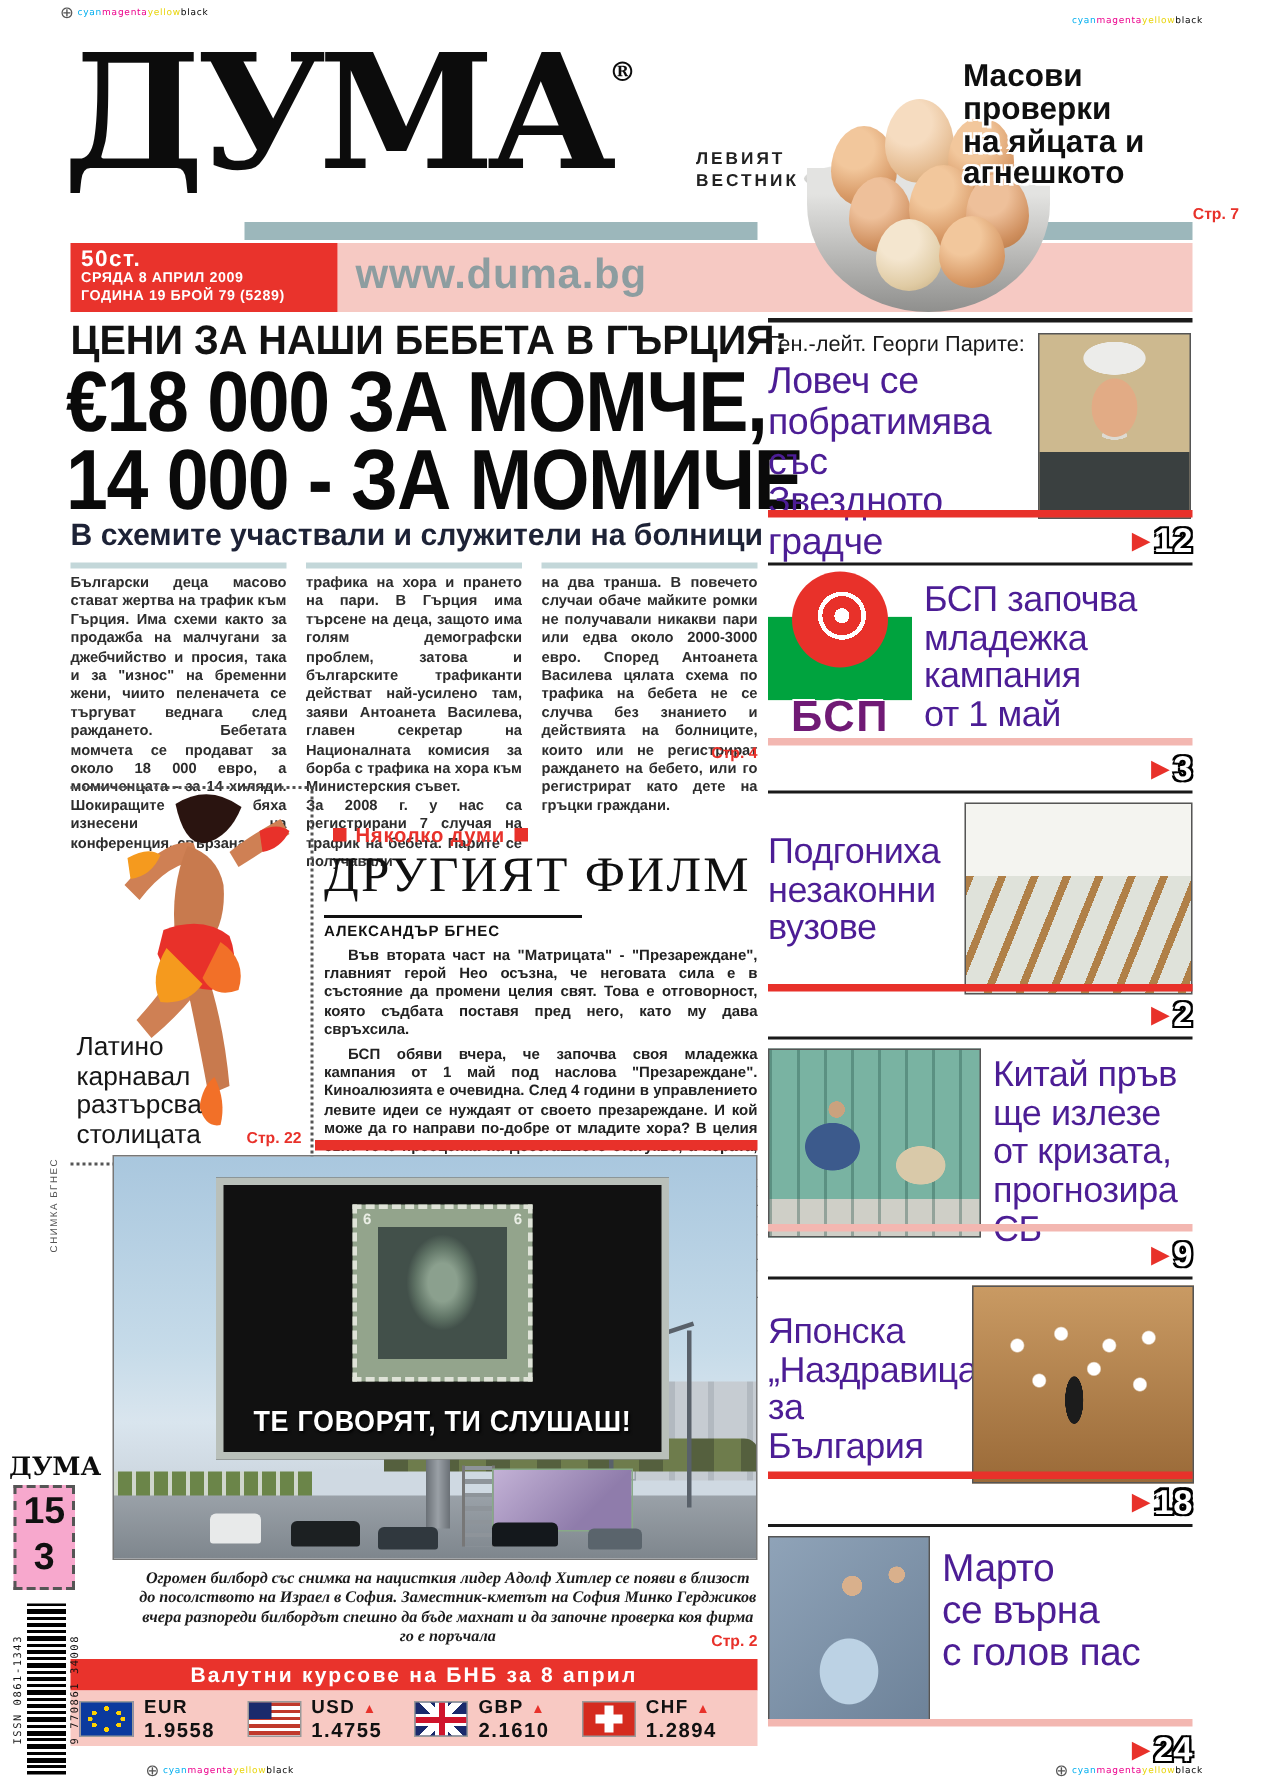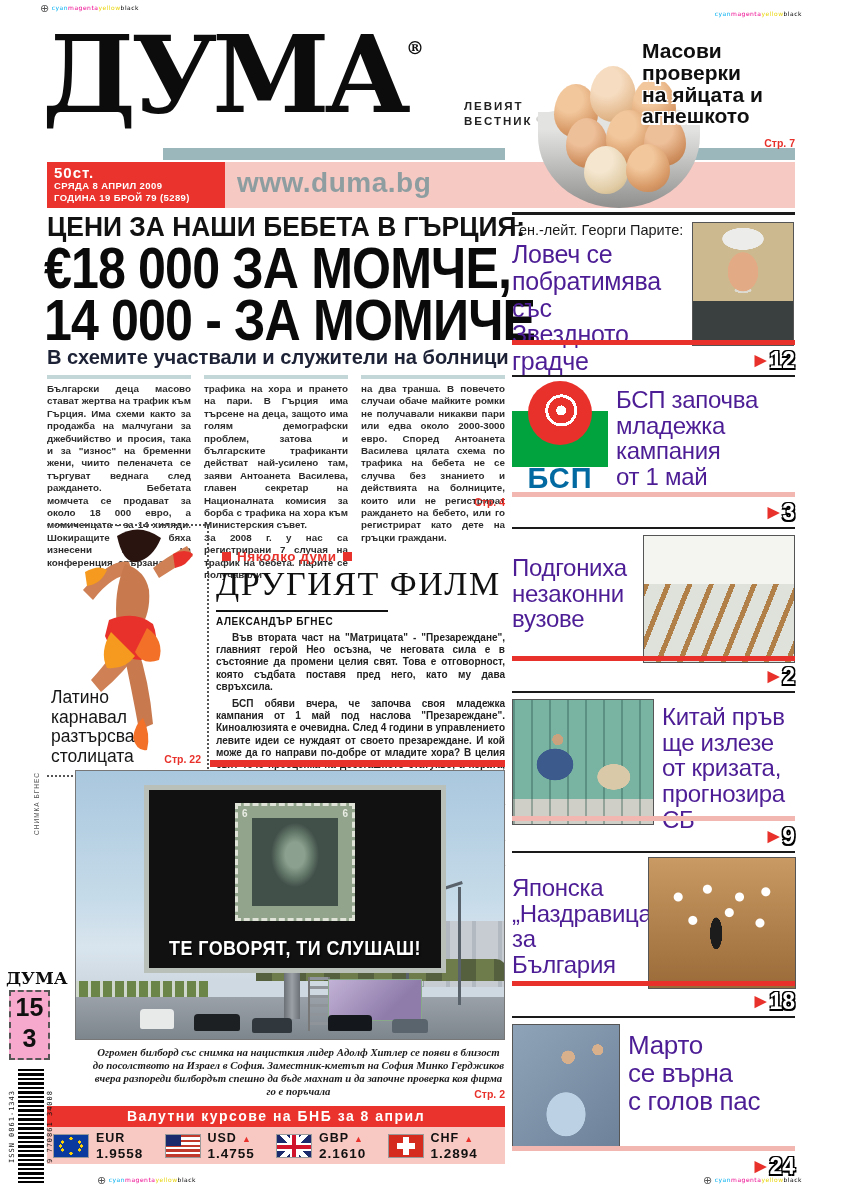--- a/index.html
+++ b/index.html
@@ -32,21 +32,21 @@
       background:linear-gradient(#e3e3e1 0 18%,#c9c9c7 45%,#8f8f8d);border-radius:0 0 90px 90px/0 0 80px 80px;}
   #eggs .rim{position:absolute;left:0;bottom:78px;width:166px;height:26px;border-radius:50%;
       background:linear-gradient(#f2f2f0,#b9b9b7);}
   .egg{position:absolute;border-radius:50% 50% 50% 50%/56% 56% 44% 44%;
       background:radial-gradient(circle at 35% 28%,#f2c79c 0 28%,#d89a67 66%,#b87a4c);}
 
   
   #teaser-title{left:642px;top:40px;width:156px;font-size:21px;font-weight:800;line-height:1.04;color:#0f0f0f;
       text-shadow:-1.5px -1.5px 0 #fff,1.5px -1.5px 0 #fff,-1.5px 1.5px 0 #fff,1.5px 1.5px 0 #fff,2px 2px 0 rgba(255,255,255,.7);}
   .pageref{color:#e8312a;font-weight:bold;font-size:10.5px;}
-  #teaser-page{left:645px;top:137px;width:150px;text-align:right;}
+  #teaser-page{left:645px;top:137px;width:150px;text-align:right;padding-left:31px;}
 
   
   #kicker{left:47px;top:211px;font-size:27.5px;font-weight:bold;color:#121212;
           transform:scaleX(.96);transform-origin:left;white-space:nowrap;}
   .headline{left:44px;font-size:57px;font-weight:bold;letter-spacing:-1px;color:#0a0a0a;
           transform:scaleX(.88);transform-origin:left;white-space:nowrap;line-height:1;}
   #hl1{top:240px;} #hl2{top:292px;}
   #subhead{left:47px;top:345px;font-size:20.5px;font-weight:bold;color:#1d2236;
           transform:scaleX(.98);transform-origin:left;white-space:nowrap;}
   .coltop{position:absolute;top:375px;height:4px;width:144px;background:#c3d7d9;}
@@ -171,21 +171,21 @@
   #ph-ivanov{width:100px;height:122px;margin-top:7px;background-color:#cdb98f;background-image:
       radial-gradient(ellipse 34px 18px at 50% 13%,#ececea 0 60%,transparent 62%),
       radial-gradient(ellipse 25px 32px at 50% 40%,#e2ab85 0 60%,transparent 62%),
       radial-gradient(ellipse 14px 5px at 50% 55%,#dddad2 0 60%,transparent 62%),
       linear-gradient(180deg,#cdb98f 0 64%,#3a4040 64% 100%);}
   #bsp-logo{position:relative;width:96px;height:114px;background:#fff;flex:none;margin-top:4px;}
   #bsp-green{position:absolute;left:0;top:30px;width:96px;height:56px;background:#00a33e;
       clip-path:polygon(0 0,28% 0,50% 55%,72% 0,100% 0,100% 100%,0 100%);}
   #bsp-rose{position:absolute;left:16px;top:0;width:64px;height:64px;border-radius:50%;
       background:radial-gradient(circle at 52% 46%,#fff 0 5px,#e8312a 5px 13px,#fff 13px 16px,#e8312a 16px 32px);}
-  #bsp-text{position:absolute;left:0;bottom:0;width:100%;text-align:center;color:#0369a1;font-weight:900;
+  #bsp-text{position:absolute;left:0;bottom:0;width:100%;text-align:center;color:#701a75;font-weight:900;
       font-size:29px;letter-spacing:1px;text-shadow:-1px -1px 0 #fff,1px 1px 0 #fff;}
   #ph-hall{width:150px;height:126px;margin-top:6px;background-color:#eef0ea;background-image:
       repeating-linear-gradient(112deg,#b08048 0 5px,#dfe2da 5px 20px),linear-gradient(#f4f4f0,#f4f4f0);
       background-size:100% 62%,100% 45%;background-position:bottom,top;background-repeat:no-repeat;}
   #ph-china{width:140px;height:124px;margin-top:6px;background-color:#79b3a2;background-image:
       radial-gradient(ellipse 30px 26px at 30% 52%,#3c5a8c 0 60%,transparent 62%),
       radial-gradient(circle 9px at 32% 32%,#caa27e 0 60%,transparent 62%),
       radial-gradient(ellipse 27px 21px at 72% 62%,#d9c9a9 0 60%,transparent 62%),
       repeating-linear-gradient(90deg,rgba(35,80,70,.35) 0 2px,transparent 2px 18px),
       linear-gradient(180deg,#79b3a2 0 80%,#cfcfc7 80% 100%);}

